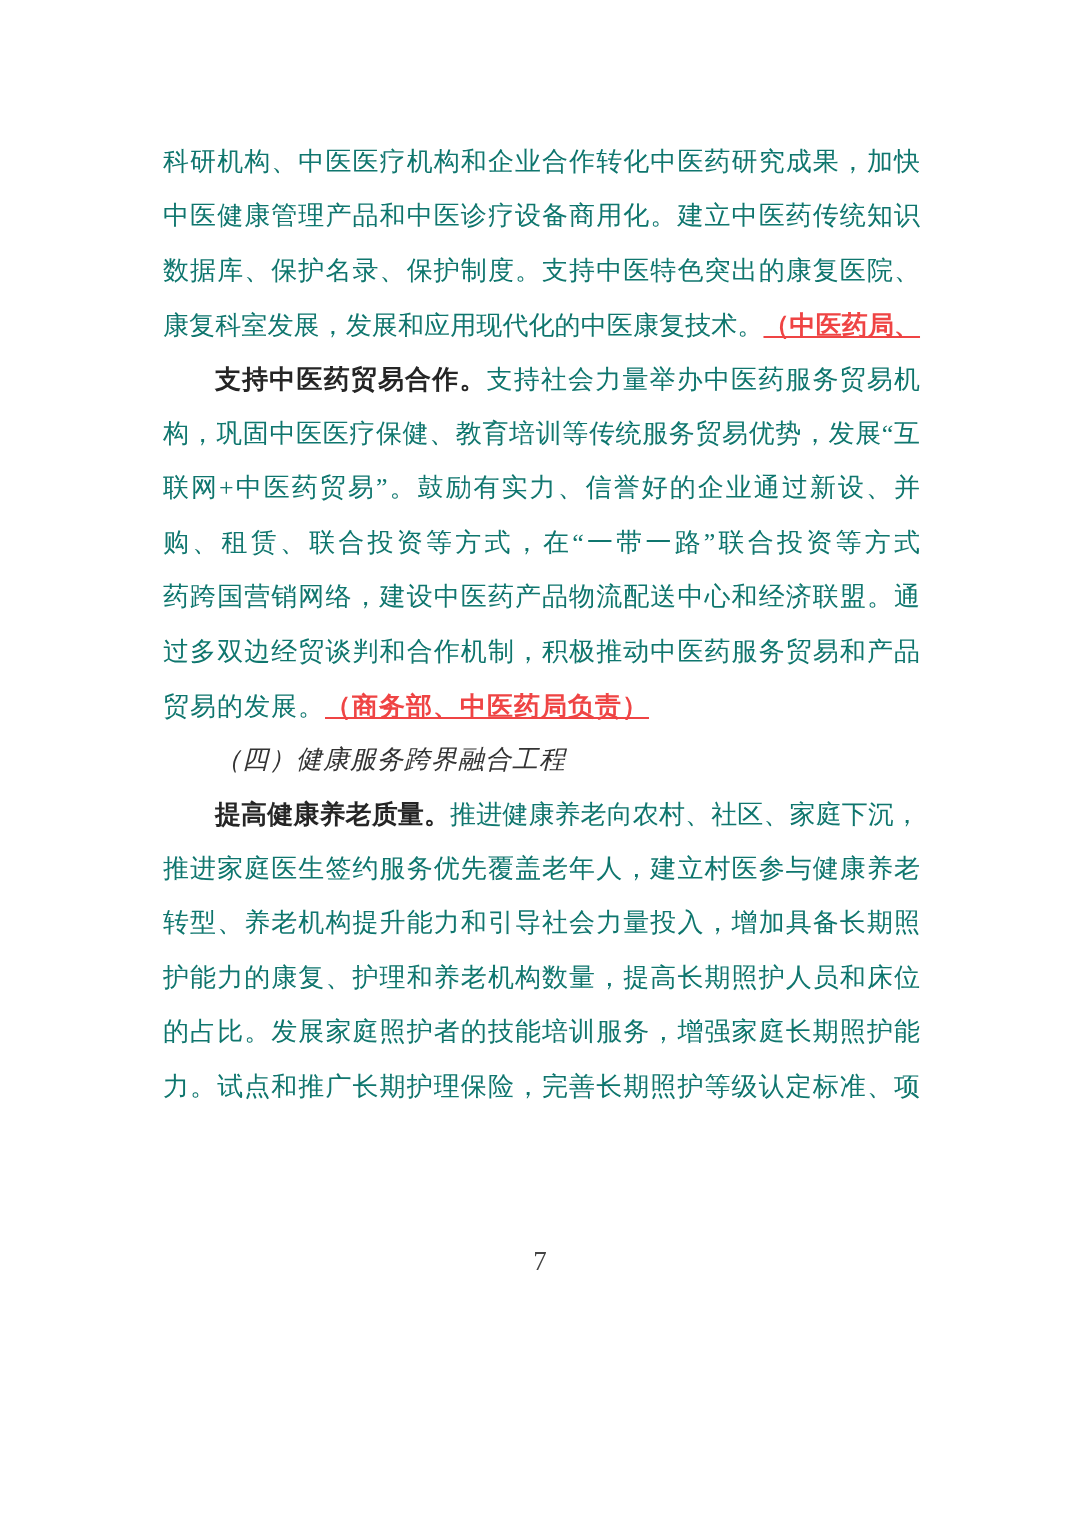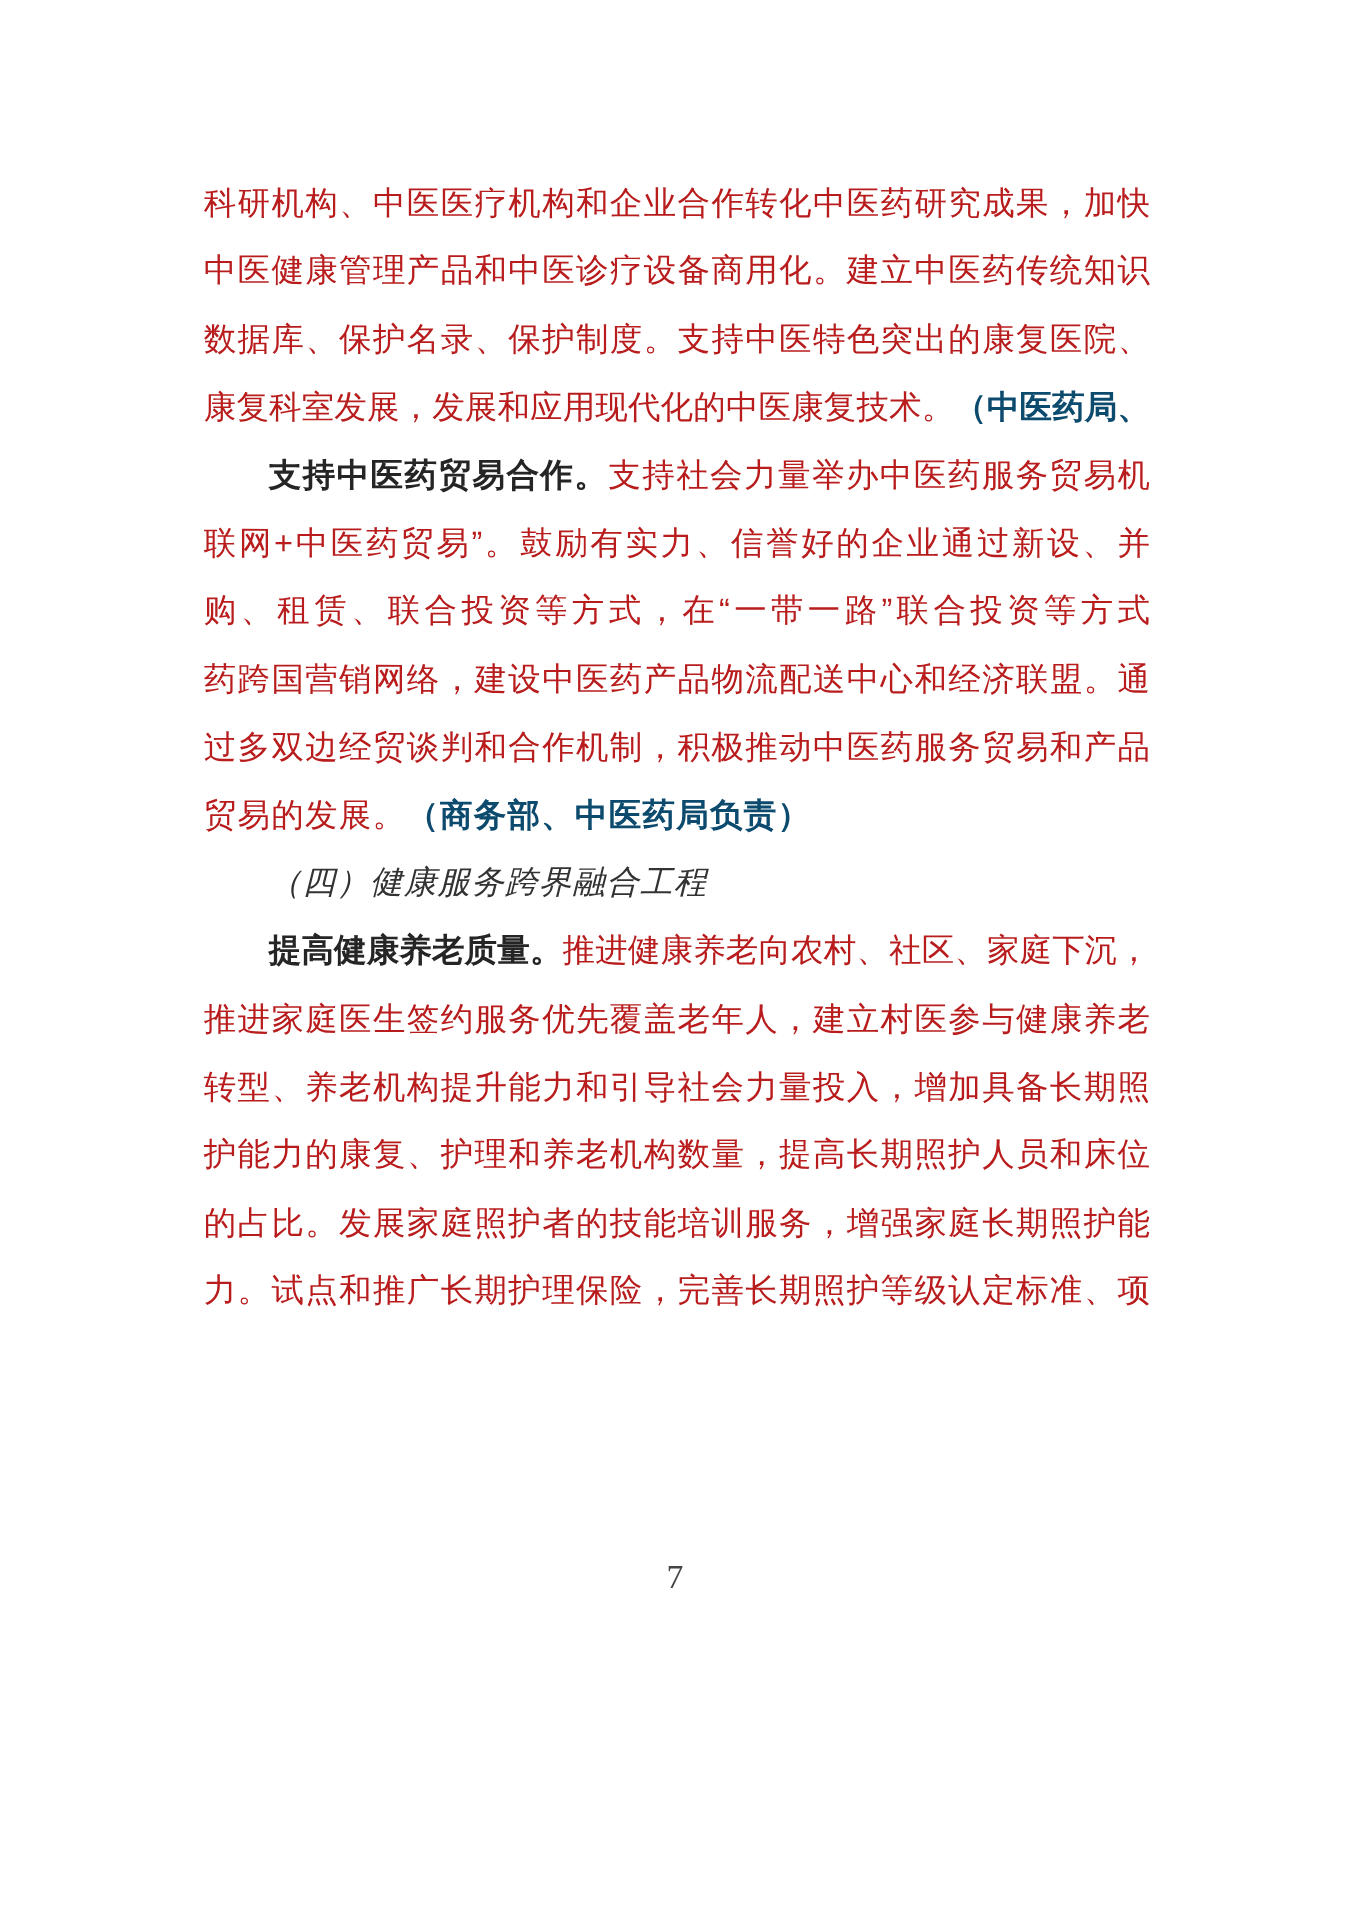--- a/index.html
+++ b/index.html
@@ -33,32 +33,33 @@
     white-space: normal;
     letter-spacing: 0;
     text-align: justify;
     text-align-last: justify;
     text-justify: inter-ideograph;
   }
   .doc-line.indent {
     text-indent: 52px;
   }
   .seg-body {
-    font-family: Liberation Sans, sans-serif;
-    color: #b91c1c;
+    font-family: Liberation Serif, serif;
+    color: #0f766e;
   }
   .seg-lead {
     font-family: Liberation Mono, monospace;
     font-weight: bold;
     color: #252525;
   }
   .seg-resp {
     font-family: "Liberation Sans", "DejaVu Sans", sans-serif;
     font-weight: bold;
-    color: #0c4a6e;
+    color: #ef4444;
+    text-decoration: underline;
   }
   .seg-heading {
     font-family: Liberation Serif, serif;
     font-style: italic;
     color: #333333;
   }
   .page-number {
     position: absolute;
     left: 0;
     top: 1246px;
@@ -73,20 +74,21 @@
 </head>
 <body>
 
 <div class="page">
   <div class="text-block" id="text-block">
       <div class="doc-line justify"><span class="seg-body">科研机构、中医医疗机构和企业合作转化中医药研究成果，加快</span></div>
       <div class="doc-line justify"><span class="seg-body">中医健康管理产品和中医诊疗设备商用化。建立中医药传统知识</span></div>
       <div class="doc-line justify"><span class="seg-body">数据库、保护名录、保护制度。支持中医特色突出的康复医院、</span></div>
       <div class="doc-line justify"><span class="seg-body">康复科室发展，发展和应用现代化的中医康复技术。</span><span class="seg-resp">（中医药局、</span></div>
       <div class="doc-line indent justify"><span class="seg-lead">支持中医药贸易合作。</span><span class="seg-body">支持社会力量举办中医药服务贸易机</span></div>
+      <div class="doc-line justify"><span class="seg-body">构，巩固中医医疗保健、教育培训等传统服务贸易优势，发展“互</span></div>
       <div class="doc-line justify"><span class="seg-body">联网+中医药贸易”。鼓励有实力、信誉好的企业通过新设、并</span></div>
       <div class="doc-line justify"><span class="seg-body">购、租赁、联合投资等方式，在“一带一路”联合投资等方式</span></div>
       <div class="doc-line justify"><span class="seg-body">药跨国营销网络，建设中医药产品物流配送中心和经济联盟。通</span></div>
       <div class="doc-line justify"><span class="seg-body">过多双边经贸谈判和合作机制，积极推动中医药服务贸易和产品</span></div>
       <div class="doc-line"><span class="seg-body">贸易的发展。</span><span class="seg-resp">（商务部、中医药局负责）</span></div>
       <div class="doc-line indent"><span class="seg-heading">（四）健康服务跨界融合工程</span></div>
       <div class="doc-line indent justify"><span class="seg-lead">提高健康养老质量。</span><span class="seg-body">推进健康养老向农村、社区、家庭下沉，</span></div>
       <div class="doc-line justify"><span class="seg-body">推进家庭医生签约服务优先覆盖老年人，建立村医参与健康养老</span></div>
       <div class="doc-line justify"><span class="seg-body">转型、养老机构提升能力和引导社会力量投入，增加具备长期照</span></div>
       <div class="doc-line justify"><span class="seg-body">护能力的康复、护理和养老机构数量，提高长期照护人员和床位</span></div>

